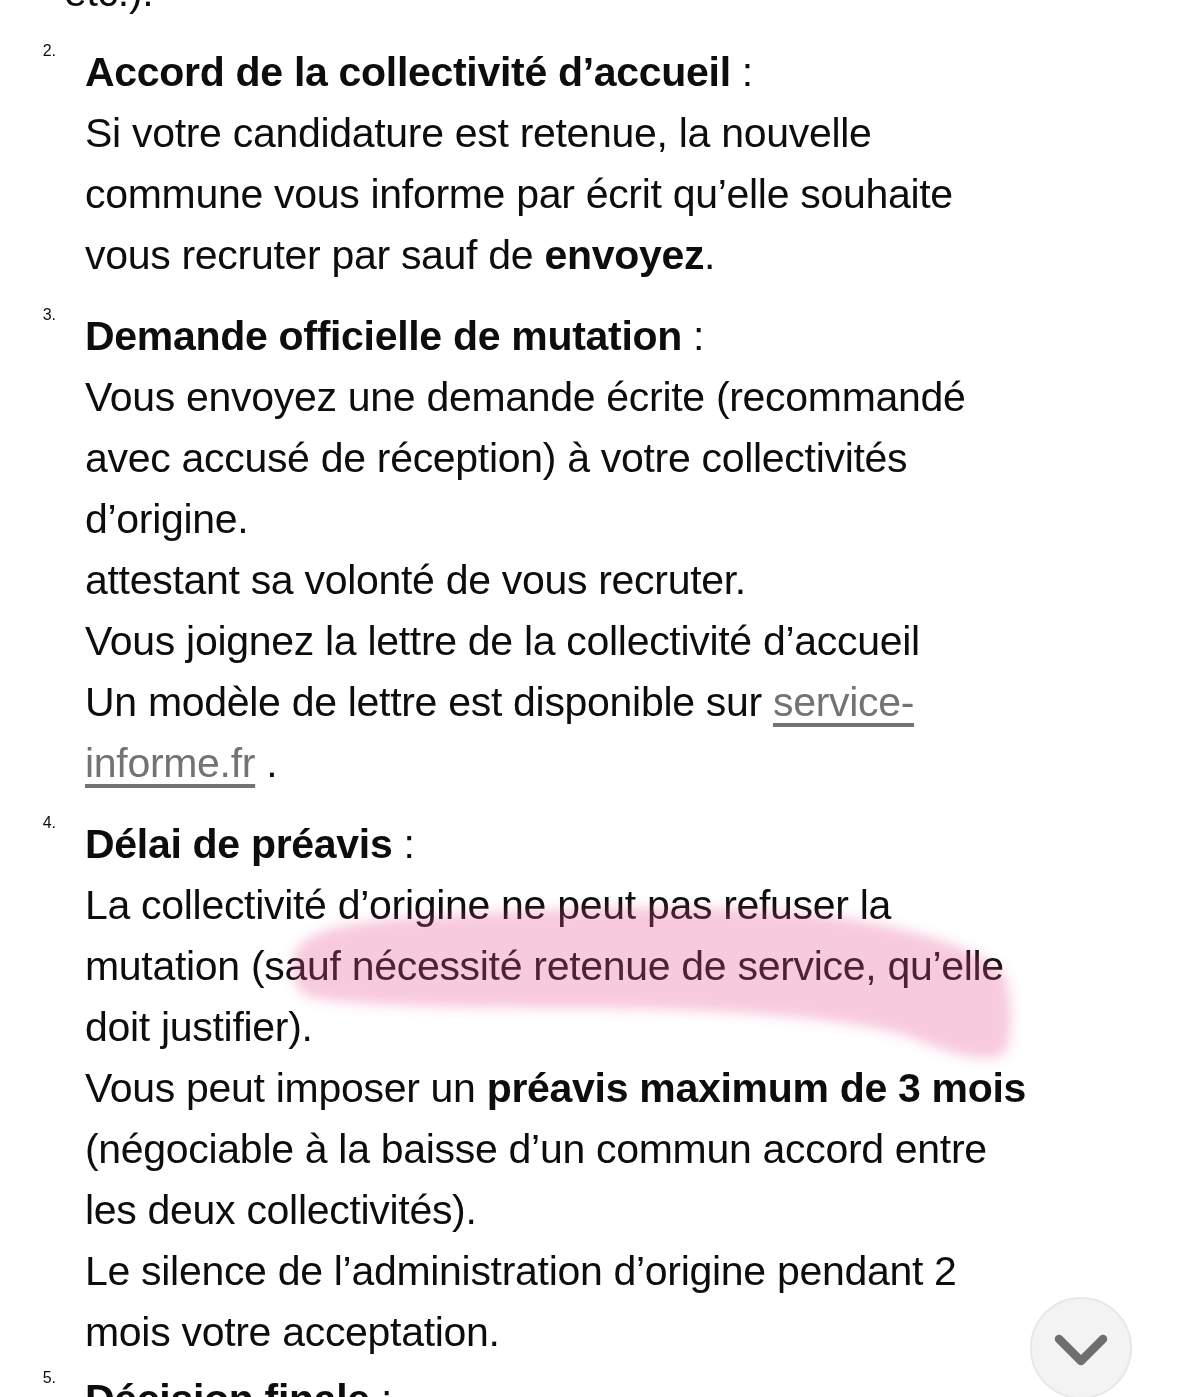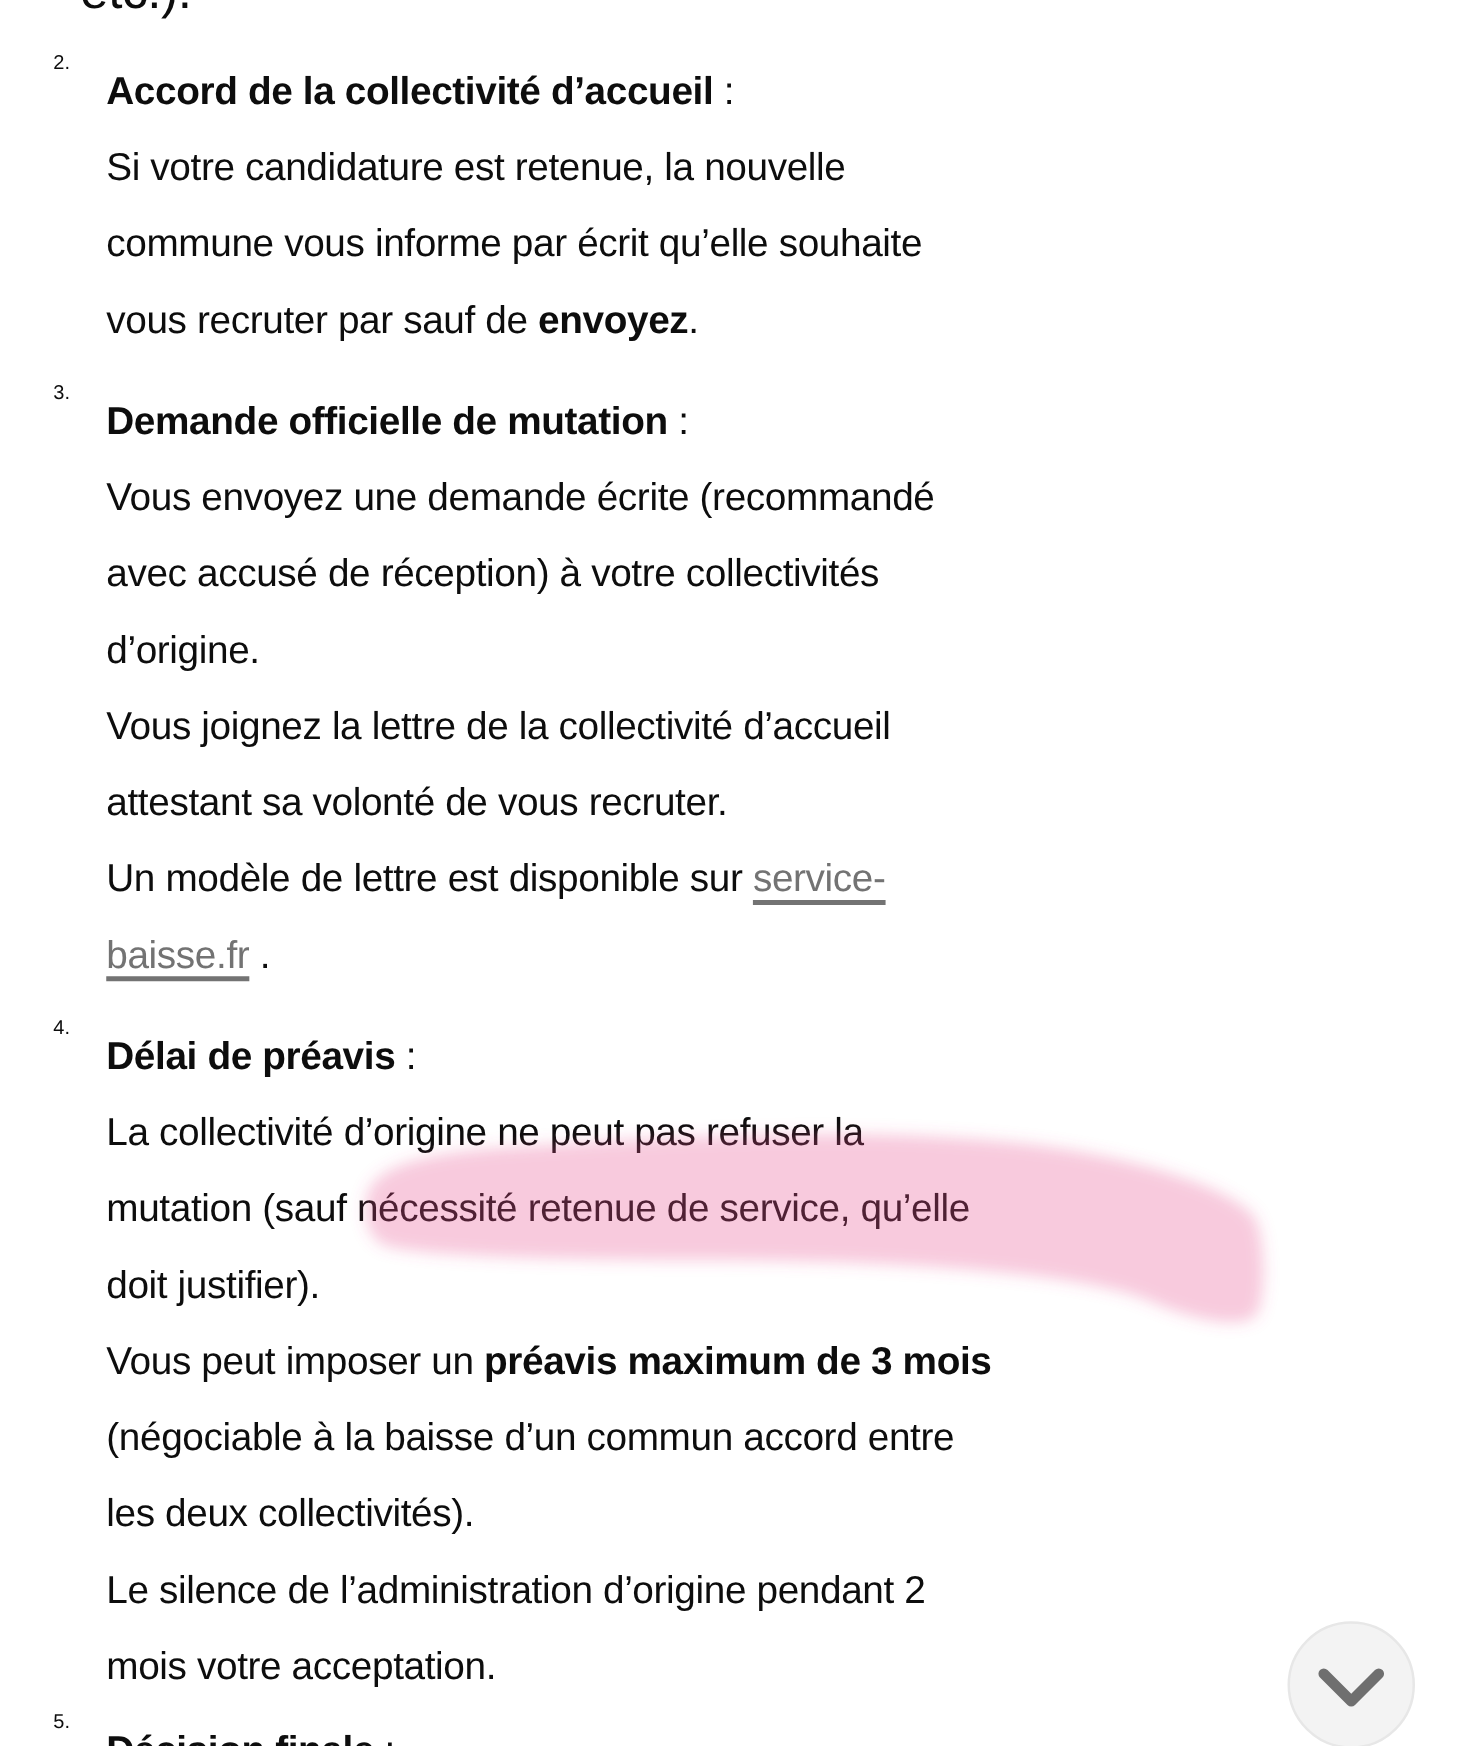--- a/index.html
+++ b/index.html
@@ -9,21 +9,21 @@
     font-family:"Liberation Sans", sans-serif;
   }
   .doc{position:absolute;left:0;top:0;width:1186px;padding-top:42px;z-index:1;}
   .clipped{
     position:absolute;top:-30px;left:64px;z-index:1;
     font-size:41px;line-height:45px;height:45px;letter-spacing:-0.3px;white-space:pre;
   }
   .item{position:relative;padding-left:85px;margin-top:20px;}
   .item:first-child{margin-top:0;}
   .item.last{margin-top:6px;}
-  .line{font-size:31px;line-height:61px;height:61px;white-space:pre;letter-spacing:-0.3px;}
+  .line{font-size:41px;line-height:61px;height:61px;white-space:pre;letter-spacing:-0.3px;}
   .num{position:absolute;left:0;width:56px;text-align:right;}
   strong{font-weight:700;}
   .link{
     color:#737373;cursor:pointer;
     text-decoration:underline;
     text-decoration-thickness:3.5px;
     text-underline-offset:7px;
   }
   .hl-svg{position:absolute;left:0;top:0;width:1186px;height:1397px;z-index:2;pointer-events:none;}
   .scroll-btn{
@@ -47,24 +47,24 @@
     <div class="line"><span>commune vous informe par écrit qu’elle souhaite</span></div>
     <div class="line"><span>vous recruter par sauf de </span><strong>envoyez</strong><span>.</span></div>
   </div>
 
   <div class="item">
     <span class="num">3.</span>
     <div class="line"><strong>Demande officielle de mutation</strong><span> :</span></div>
     <div class="line"><span>Vous envoyez une demande écrite (recommandé</span></div>
     <div class="line"><span>avec accusé de réception) à votre collectivités</span></div>
     <div class="line"><span>d’origine.</span></div>
+    <div class="line"><span>attestant sa volonté de vous recruter.</span></div>
     <div class="line"><span>Vous joignez la lettre de la collectivité d’accueil</span></div>
-    <div class="line"><span>attestant sa volonté de vous recruter.</span></div>
     <div class="line"><span>Un modèle de lettre est disponible sur </span><a class="link">service-</a></div>
-    <div class="line"><a class="link">baisse.fr</a><span> .</span></div>
+    <div class="line"><a class="link">informe.fr</a><span> .</span></div>
   </div>
 
   <div class="item">
     <span class="num">4.</span>
     <div class="line"><strong>Délai de préavis</strong><span> :</span></div>
     <div class="line"><span>La collectivité d’origine ne peut pas refuser la</span></div>
     <div class="line"><span>mutation (sauf nécessité retenue de service, qu’elle</span></div>
     <div class="line"><span>doit justifier).</span></div>
     <div class="line"><span>Vous peut imposer un </span><strong>préavis maximum de 3 mois</strong></div>
     <div class="line"><span>(négociable à la baisse d’un commun accord entre</span></div>

